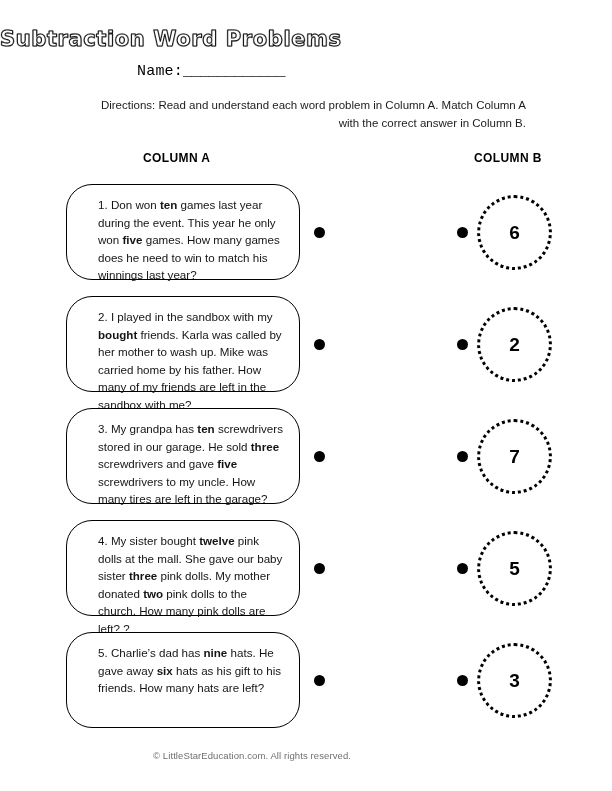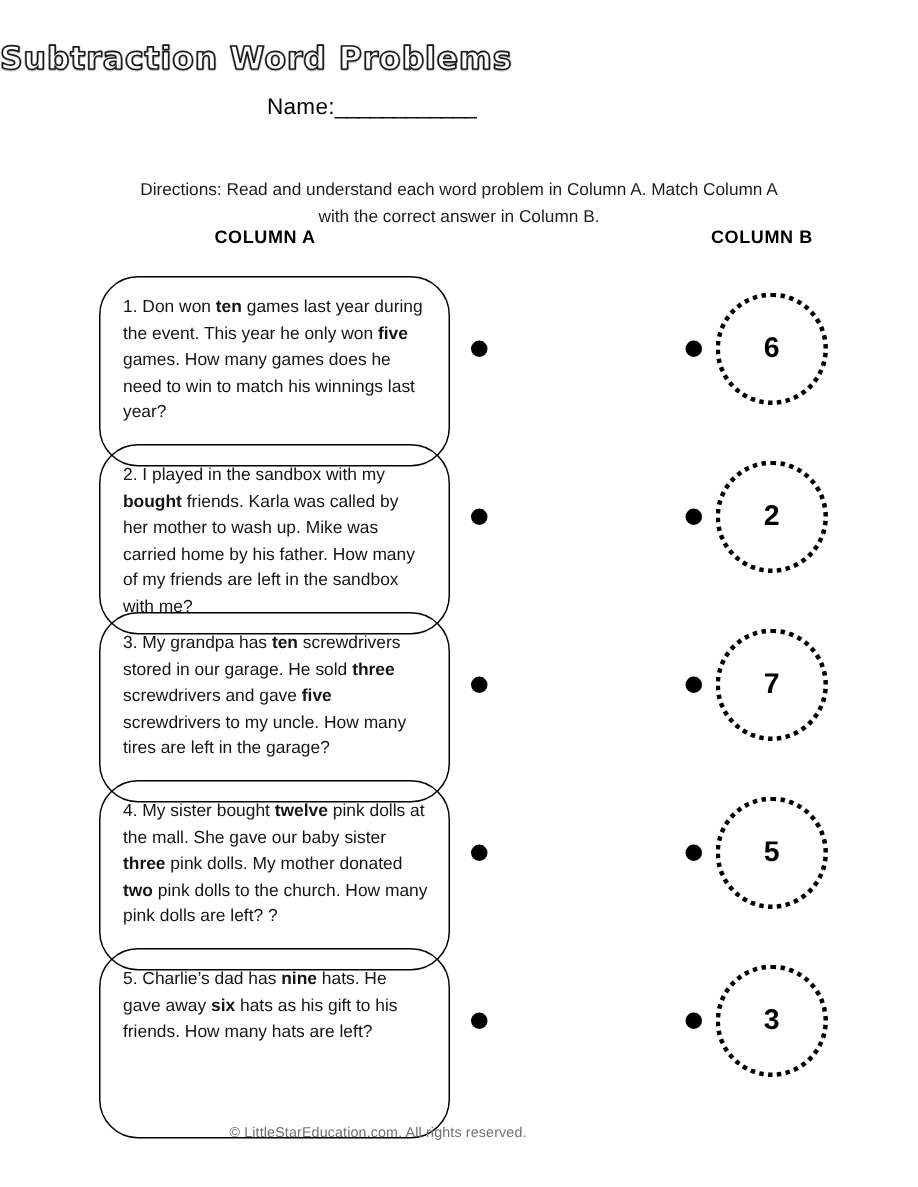--- a/index.html
+++ b/index.html
@@ -42,36 +42,35 @@
     top: 63px;
     left: 0;
     width: 612px;
     height: 24px;
     font-size: 15px;
     letter-spacing: 0.2px;
   }
   .namedate .field {
     position: absolute;
     white-space: nowrap;
-    font-family: Liberation Sans, sans-serif;
-    margin-left: 41px;
+    font-family: Liberation Mono, monospace;
   }
   .namedate .name-field { left: 137px; top: 0; }
   .namedate .date-field { left: 337px; top: 0; }
   .blank {
     letter-spacing: -0.5px;
   }
 
   
   .directions {
     position: absolute;
-    top: 118px;
+    top: 96px;
     left: 86px;
     width: 440px;
-    text-align: center;
+    text-align: right;
     font-size: 11.5px;
     line-height: 18px;
     color: #1c1c1c;
   }
 
   
   .col-head {
     position: absolute;
     font-size: 12px;
     font-weight: bold;
@@ -91,25 +90,25 @@
     position: relative;
     height: 112px;
   }
 
   
   .problem-box {
     position: absolute;
     left: 66px;
     top: 0;
     width: 234px;
-    height: 127px;
+    height: 96px;
     box-sizing: border-box;
     border: 1.6px solid #000000;
     border-radius: 26px;
-    padding: 11px 14px 0 15px;
+    padding: 11px 14px 0 31px;
     font-size: 11.6px;
     line-height: 17.6px;
     color: #141414;
   }
   .problem-box b { font-weight: bold; }
 
   
   .dot {
     position: absolute;
     width: 11px;

